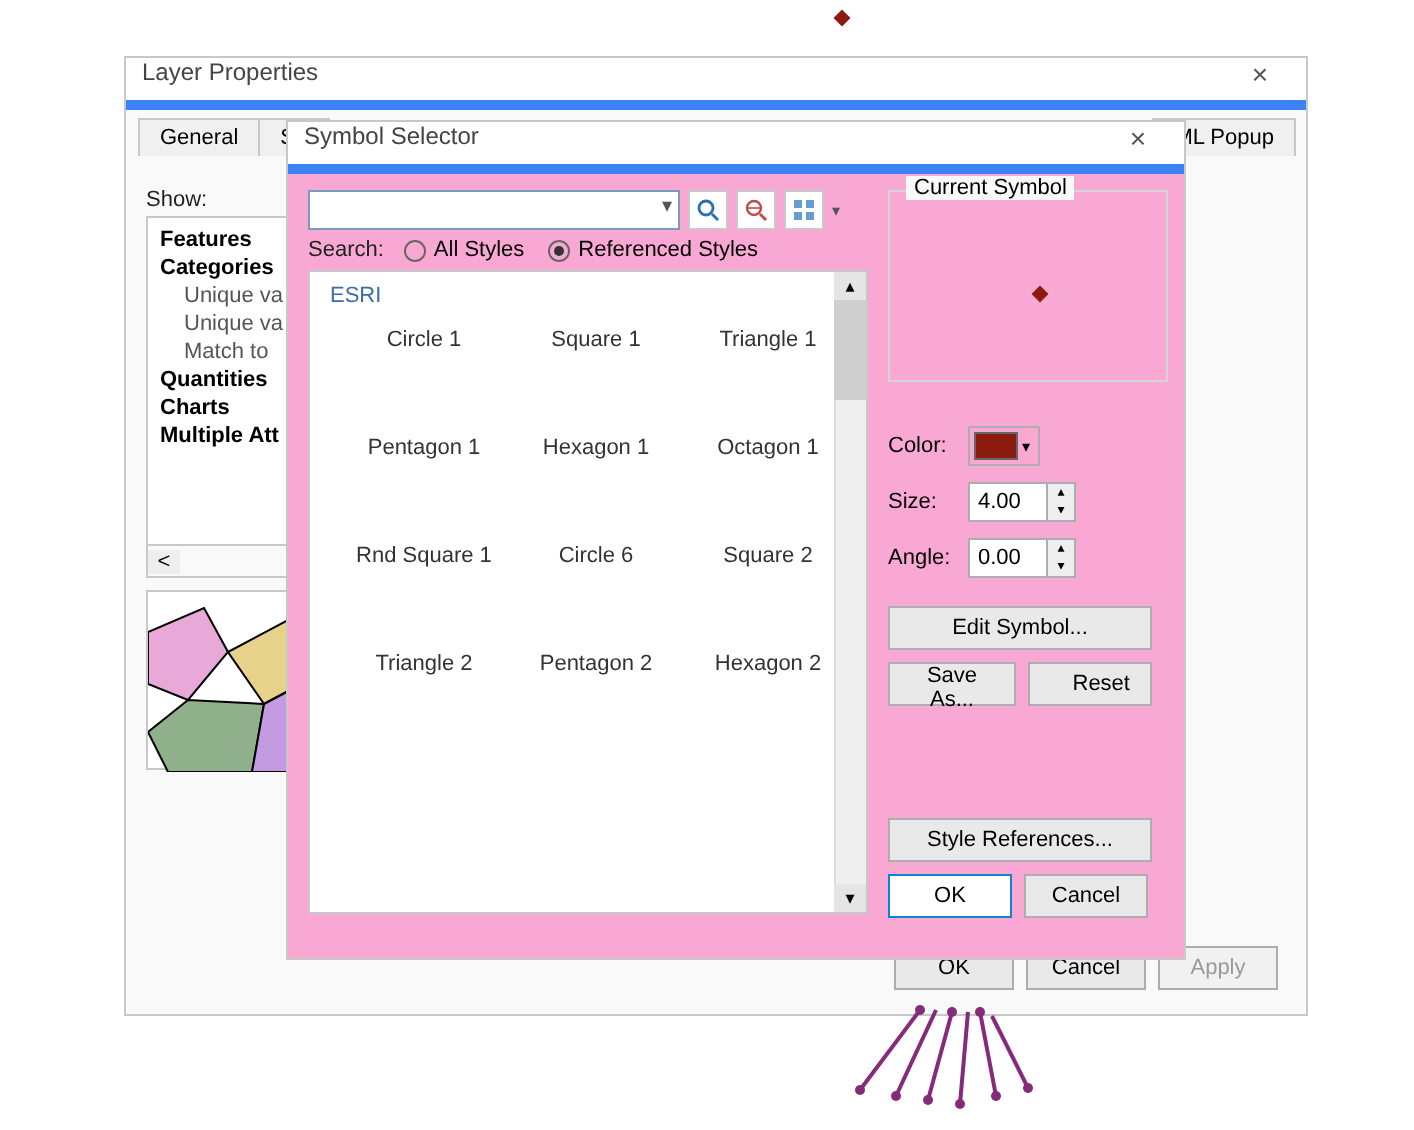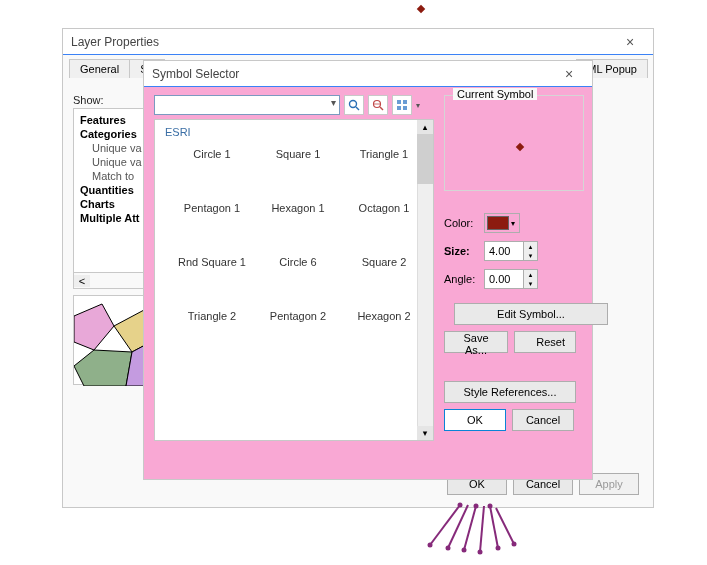--- a/index.html
+++ b/index.html
@@ -1,18 +1,18 @@
 <!DOCTYPE html>
 <html><head>
 <meta charset="utf-8">
 <style>
   * { box-sizing: border-box; font-family: "Segoe UI", Tahoma, sans-serif; font-size: 11px; }
   body { margin:0; background:#fff; width:707px; height:565px; position:relative; overflow:hidden;}
   .dialog { position:absolute; border:1px solid #c8c8c8; background:#f9f9f9; }
-  .titlebar { height:26px; display:flex; align-items:center; padding:0 8px; background:#fff; border-bottom:1px solid #3b82f6;}
+  .titlebar { height:26px; display:flex; padding:0 8px; background:#fff; border-bottom:5px solid #3b82f6;}
   .titlebar .title { flex:1; font-size:12px; color:#444;}
   .titlebar .close { width:30px; text-align:center; font-size:14px; color:#555; cursor:default;}
   .tabstrip { display:flex; gap:0; margin:4px 6px 0 6px;}
   .tab { padding:3px 10px; border:1px solid #c8c8c8; border-bottom:none; background:#f0f0f0; margin-right:-1px; font-size:11px;text-align:right;}
   .body { padding:6px 10px;}
   .fieldlabel { font-size:11px; color:#222;}
   .treebox { border:1px solid #c8c8c8; background:#fff; padding:4px 6px; width:95px; height:165px; overflow:hidden;}
   .treebox .item { white-space:nowrap; padding:1px 0;}
   .treebox .bold { font-weight:bold;}
   .treebox .indent { padding-left:12px; color:#555;}
@@ -133,20 +133,31 @@
           <span class="iconbtn">
               <svg width="12" height="12">
                 <rect x="1" y="1" width="4" height="4" fill="#6a9cd4"></rect>
                 <rect x="7" y="1" width="4" height="4" fill="#6a9cd4"></rect>
                 <rect x="1" y="7" width="4" height="4" fill="#6a9cd4"></rect>
                 <rect x="7" y="7" width="4" height="4" fill="#6a9cd4"></rect>
               </svg>
             </span>
           <span style="font-size:8px; color:#555;">▾</span>
         </div>
+        <div style="display:flex; align-items:center; margin-bottom:4px;">
+          <span class="fieldlabel" style="margin-right:10px;">Search:</span>
+          <span class="radio">
+              <span class="dot"></span>
+              <span>All Styles</span>
+            </span>
+          <span class="radio sel">
+              <span class="dot"></span>
+              <span>Referenced Styles</span>
+            </span>
+        </div>
         <div class="symlist">
           <div class="cat">ESRI</div>
           <div class="symrow">
             <div class="symcell">Circle 1</div>
             <div class="symcell">Square 1</div>
             <div class="symcell">Triangle 1</div>
           </div>
           <div class="symrow">
             <div class="symcell">Pentagon 1</div>
             <div class="symcell">Hexagon 1</div>
@@ -178,46 +189,46 @@
         </div>
         <div style="margin-top:22px;">
           <div style="display:flex; align-items:center; margin-bottom:8px;">
             <span style="width:40px;">Color:</span>
             <span style="border:1px solid #adadad; padding:2px; display:inline-flex; align-items:center;">
               <span class="swatch" style="background:#8c1b0f"></span>
               <span class="drop">▾</span>
             </span>
           </div>
           <div style="display:flex; align-items:center; margin-bottom:8px;">
-            <span style="width:40px;font-weight:bold;">Size:</span>
+            <span style="width:40px;">Size:</span>
             <span class="numfield">
               <input value="4.00" style="">
               <span class="spin">
                   <span>▴</span>
                   <span>▾</span>
                 </span>
             </span>
           </div>
           <div style="display:flex; align-items:center; margin-bottom:14px;">
             <span style="width:40px;">Angle:</span>
             <span class="numfield">
               <input value="0.00" style="">
               <span class="spin">
                   <span>▴</span>
                   <span>▾</span>
                 </span>
             </span>
           </div>
-          <button class="std" style="width:154px; margin-bottom:6px;margin-left:10px;">Edit Symbol...</button>
+          <button class="std" style="width:132px; margin-bottom:6px;">Edit Symbol...</button>
           <div style="display:flex; gap:6px;">
             <button class="std" style="width:64px;">Save As...</button>
             <button class="std" style="width:62px;text-align:right;">Reset</button>
           </div>
         </div>
-        <div style="margin-top:28px;">
+        <div style="margin-top:56px;">
           <button class="std" style="width:132px; margin-bottom:6px;">Style References...</button>
           <div style="display:flex; gap:6px;">
             <button class="std primary" style="width:62px;">OK</button>
             <button class="std" style="width:62px;">Cancel</button>
           </div>
         </div>
       </div>
     </div>
   </div>
 </div>

